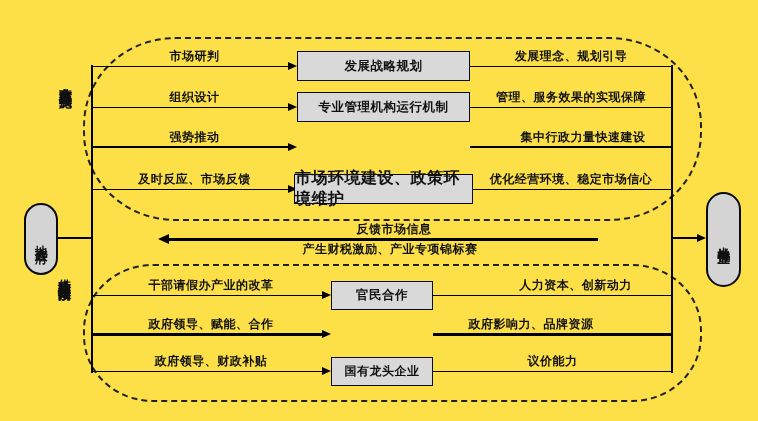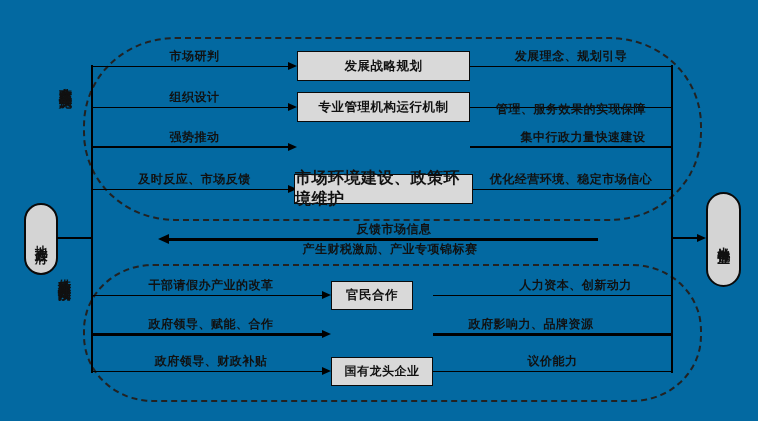--- a/index.html
+++ b/index.html
@@ -1,17 +1,17 @@
 <!DOCTYPE html>
 <html><head>
 <meta charset="utf-8">
 <style>
   html,body{margin:0;padding:0;background:#fff;}
   #canvas{
-    position:relative;width:758px;height:421px;background:#0369a1;overflow:hidden;
+    position:relative;width:758px;height:421px;background:#fde047;overflow:hidden;
     font-family:"Liberation Sans","DejaVu Sans",sans-serif;color:#111;
   }
   .dash-group{
     position:absolute;border:2px dashed #222;background:transparent;
   }
   #group-top{left:83px;top:37px;width:615px;height:180px;border-radius:92px/88px;}
   #group-bottom{left:83px;top:264px;width:615px;height:134px;border-radius:70px/66px;}
   .spine{position:absolute;width:2px;background:#000;}
   .hline{position:absolute;height:1.5px;background:#000;}
   .hline.thick{height:2.5px;}
@@ -63,21 +63,21 @@
   <div class="arrow-r" style="left:288px;top:61.5px;"></div>
   <div class="node-box" style="left:297px;top:51px;width:173px;height:30px;">发展战略规划</div>
   <div class="hline" style="left:470px;top:65.5px;width:202px;"></div>
   <div class="lbl" style="left:470px;top:49px;width:202px;">发展理念、规划引导</div>
 
   <div class="lbl" style="left:92px;top:90px;width:205px;">组织设计</div>
   <div class="hline" style="left:92px;top:106.5px;width:197px;"></div>
   <div class="arrow-r" style="left:288px;top:102.5px;"></div>
   <div class="node-box" style="left:297px;top:92px;width:173px;height:30px;">专业管理机构运行机制</div>
   <div class="hline" style="left:470px;top:106.5px;width:202px;"></div>
-  <div class="lbl" style="left:470px;top:90px;width:202px;margin-top:12px;">管理、服务效果的实现保障</div>
+  <div class="lbl" style="left:470px;top:90px;width:202px;">管理、服务效果的实现保障</div>
 
   <div class="lbl" style="left:92px;top:130px;width:205px;">强势推动</div>
   <div class="hline thick" style="left:92px;top:145.5px;width:197px;"></div>
   <div class="arrow-r" style="left:288px;top:142.5px;"></div>
   <div class="hline thick" style="left:470px;top:145.5px;width:202px;"></div>
   <div class="lbl" style="left:470px;top:130px;width:202px;padding-left:12px;">集中行政力量快速建设</div>
 
   <div class="lbl" style="left:92px;top:172px;width:205px;">及时反应、市场反馈</div>
   <div class="hline" style="left:92px;top:188.5px;width:197px;"></div>
   <div class="arrow-r" style="left:288px;top:184.5px;"></div>
@@ -86,21 +86,21 @@
   <div class="lbl" style="left:470px;top:172px;width:202px;">优化经营环境、稳定市场信心</div>
 
   <div class="lbl" style="left:250px;top:222px;width:288px;">反馈市场信息</div>
   <div class="hline thick" style="left:169px;top:238px;width:429px;"></div>
   <div class="arrow-l" style="left:158px;top:233.5px;"></div>
   <div class="lbl" style="left:235px;top:242px;width:310px;">产生财税激励、产业专项锦标赛</div>
 
   <div class="lbl" style="left:92px;top:278px;width:238px;">干部请假办产业的改革</div>
   <div class="hline" style="left:92px;top:294.5px;width:231px;"></div>
   <div class="arrow-r" style="left:322px;top:290.5px;"></div>
-  <div class="node-box" style="left:331px;top:281px;width:82px;height:29px;text-align:center;">官民合作</div>
+  <div class="node-box" style="left:331px;top:281px;width:102px;height:29px;text-align:center;">官民合作</div>
   <div class="hline" style="left:433px;top:294.5px;width:239px;"></div>
   <div class="lbl" style="left:433px;top:278px;width:285px;">人力资本、创新动力</div>
 
   <div class="lbl" style="left:92px;top:317px;width:238px;">政府领导、赋能、合作</div>
   <div class="hline thick" style="left:92px;top:333px;width:231px;"></div>
   <div class="arrow-r" style="left:322px;top:329.5px;"></div>
   <div class="hline thick" style="left:433px;top:333px;width:239px;"></div>
   <div class="lbl" style="left:433px;top:317px;width:196px;">政府影响力、品牌资源</div>
 
   <div class="lbl" style="left:92px;top:354px;width:238px;">政府领导、财政补贴</div>

